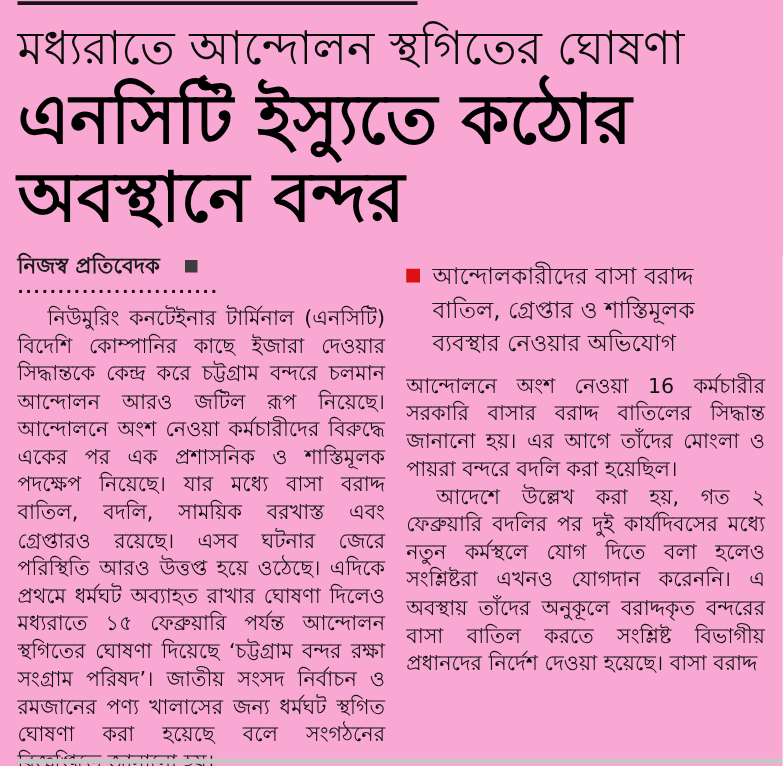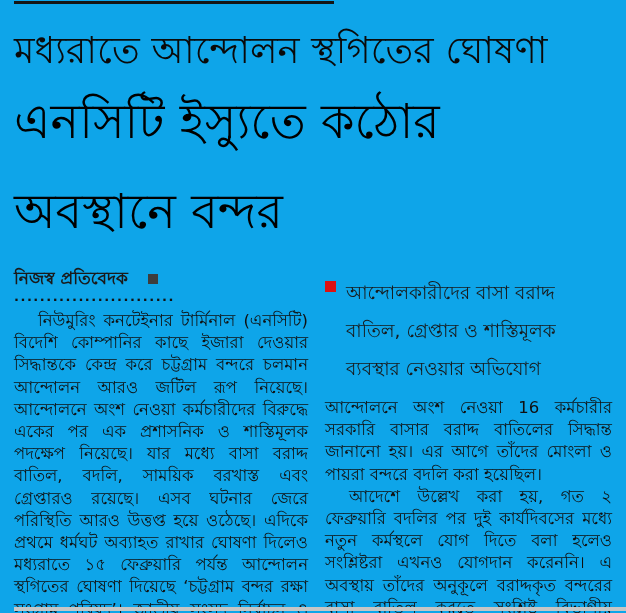--- a/index.html
+++ b/index.html
@@ -7,43 +7,43 @@
     width: 626px; height: 613px;
     background: #ffffff;
     font-family: "DejaVu Sans", "Liberation Sans", sans-serif;
     color: #111111;
     overflow: hidden;
   }
   .page {
     position: relative;
     width: 626px; height: 613px;
     box-sizing: border-box;
-    padding: 12px 14px;
-    background: #0ea5e9;
+    padding: 0 14px;
+    background: #f9a8d4;
   }
   .top-rule {
     position: absolute;
     top: 1px; left: 14px;
     width: 320px; height: 3px;
     background: #151515;
   }
   .kicker {
     padding-top: 16px;
     font-size: 37px;
     line-height: 46px;
     font-weight: 400;
     color: #0a0a0a;
     letter-spacing: 0px;
     white-space: nowrap;
   }
   .headline {
     margin-top: 2px;
-    font-size: 48px;
-    line-height: 90px;
-    font-weight: 400;
+    font-size: 55px;
+    line-height: 63px;
+    font-weight: 700;
     color: #000000;
     width: 560px;
   }
   .columns {
     margin-top: 12px;
     display: flex;
     gap: 17px;
   }
   .col-left  { width: 294px; }
   .col-right { width: 287px; }
@@ -91,21 +91,21 @@
     gap: 10px;
   }
   .highlight-bullet {
     flex: 0 0 11px;
     width: 11px; height: 11px;
     margin-top: 7px;
     background: #dd1111;
   }
   .highlight-text {
     font-size: 18.5px;
-    line-height: 38px;
+    line-height: 27px;
     color: #181818;
     text-align: left;
   }
   .right-body { margin-top: 9px; }
   .bottom-rule {
     position: absolute;
     left: 14px; right: 0;
     bottom: 2px;
     height: 4px;
     background: #c6c6c6;

